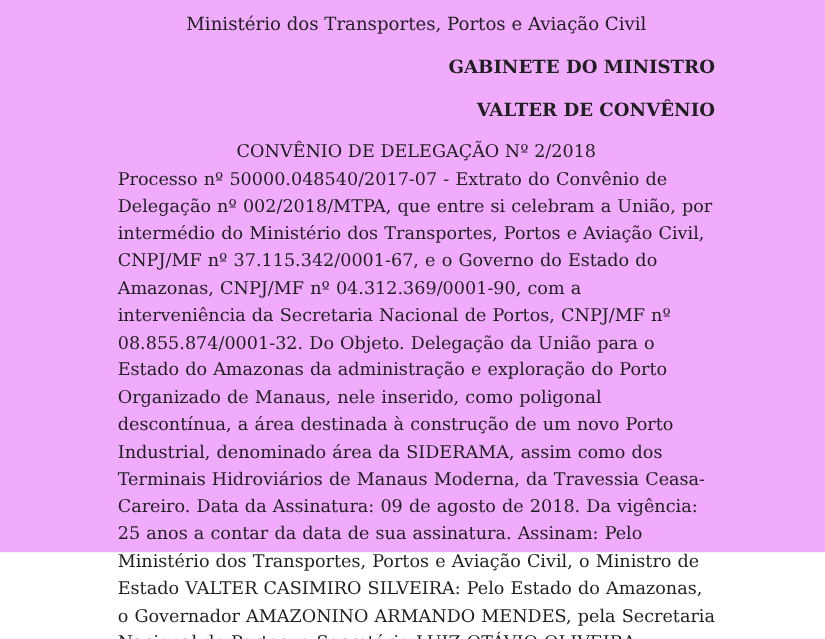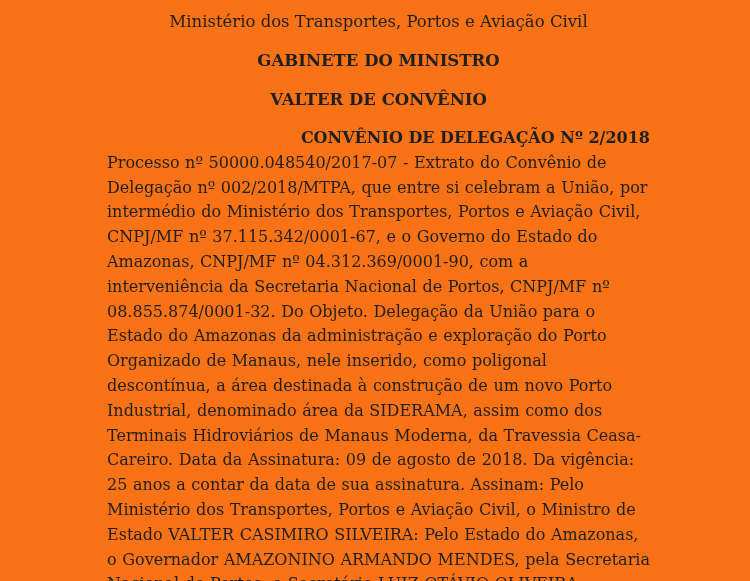--- a/index.html
+++ b/index.html
@@ -11,43 +11,43 @@
     width: 750px;
     height: 581px;
     overflow: hidden;
     font-family: "DejaVu Serif", "Liberation Serif", serif;
     color: #1f1f1f;
     -webkit-font-smoothing: antialiased;
   }
   .page {
     box-sizing: border-box;
     width: 750px;
-    height: 581px;
+    height: 502px;
     padding: 12px 100px 0 107px;
-    background: #f97316;
+    background: #f0abfc;
   }
   .hdr {
     margin: 0;
     text-align: center;
     font-size: 16.5px;
     line-height: 20px;
     font-weight: normal;
   }
   .hdr.bold {
     font-weight: bold;
+    text-align: right;
   }
   .hdr + .hdr {
     margin-top: 19px;
   }
   .doc-number {
     margin: 16px 0 0 0;
     font-size: 16px;
     line-height: 24.8px;
-    text-align: right;
-    font-weight: bold;
+    text-align: center;
   }
   .body-text {
     margin: 0;
     font-size: 16px;
     line-height: 24.8px;
     text-align: left;
     word-spacing: 0.5px;
   }
 </style>
 </head>

